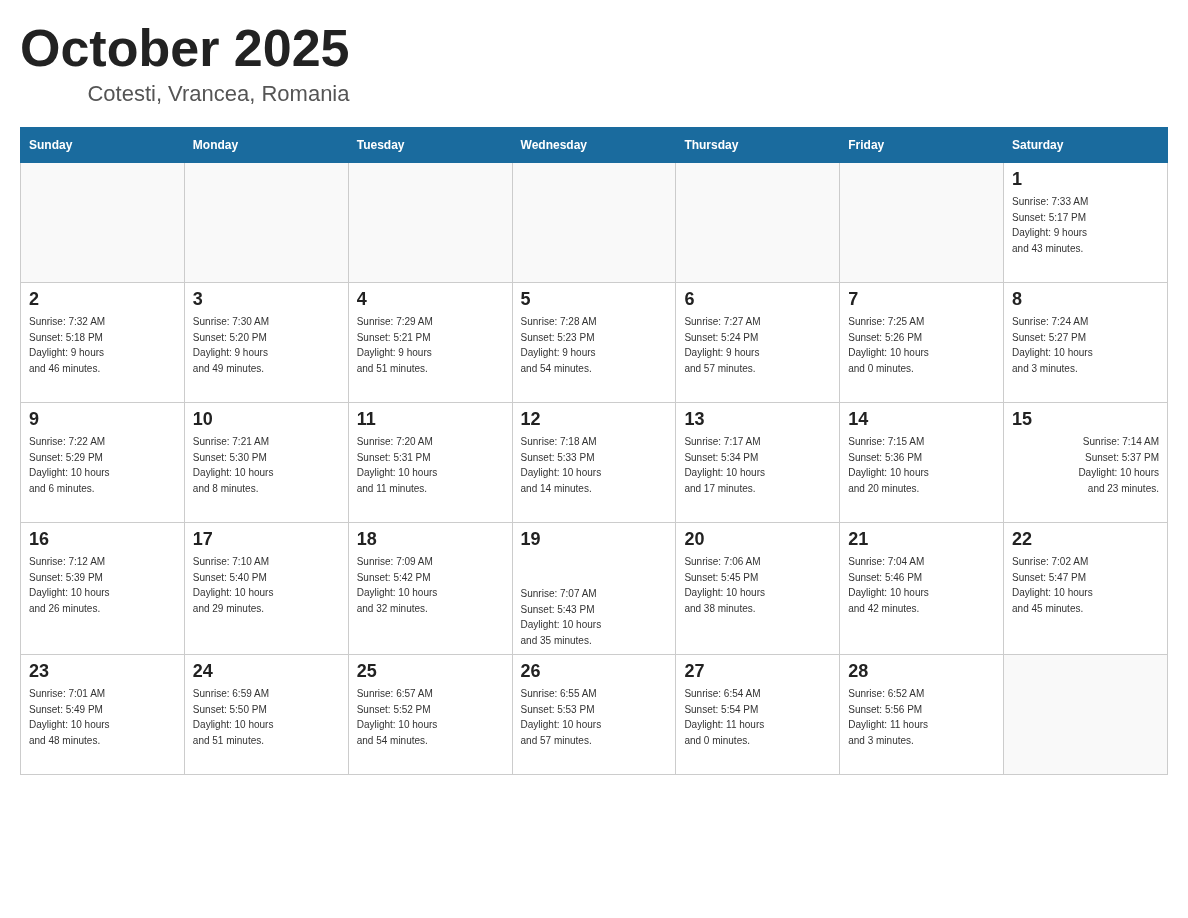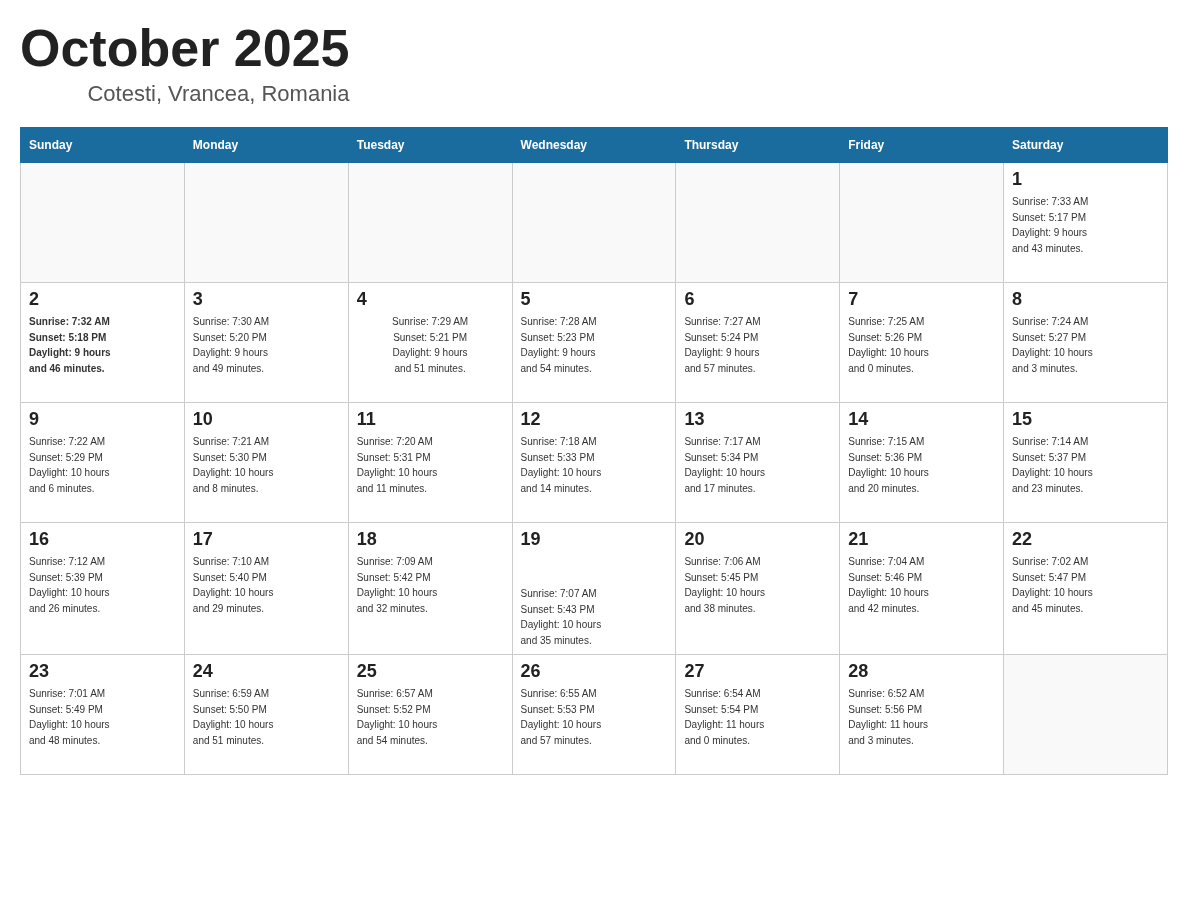--- a/index.html
+++ b/index.html
@@ -133,35 +133,35 @@
           <span class="day-number">1</span>
           <div class="day-info" style="white-space: pre-line;">Sunrise: 7:33 AM
 Sunset: 5:17 PM
 Daylight: 9 hours
 and 43 minutes.</div>
         </td>
       </tr>
       <tr class="row-divider">
         <td>
           <span class="day-number">2</span>
-          <div class="day-info" style="white-space: pre-line; font-weight: bold;">Sunrise: 7:32 AM
+          <div class="day-info" style="white-space: pre-line;">Sunrise: 7:32 AM
 Sunset: 5:18 PM
 Daylight: 9 hours
 and 46 minutes.</div>
         </td>
         <td>
           <span class="day-number">3</span>
           <div class="day-info" style="white-space: pre-line;">Sunrise: 7:30 AM
 Sunset: 5:20 PM
 Daylight: 9 hours
 and 49 minutes.</div>
         </td>
         <td>
           <span class="day-number">4</span>
-          <div class="day-info" style="white-space: pre-line; text-align: center;">Sunrise: 7:29 AM
+          <div class="day-info" style="white-space: pre-line;">Sunrise: 7:29 AM
 Sunset: 5:21 PM
 Daylight: 9 hours
 and 51 minutes.</div>
         </td>
         <td>
           <span class="day-number">5</span>
           <div class="day-info" style="white-space: pre-line;">Sunrise: 7:28 AM
 Sunset: 5:23 PM
 Daylight: 9 hours
 and 54 minutes.</div>
@@ -226,21 +226,21 @@
         </td>
         <td>
           <span class="day-number">14</span>
           <div class="day-info" style="white-space: pre-line;">Sunrise: 7:15 AM
 Sunset: 5:36 PM
 Daylight: 10 hours
 and 20 minutes.</div>
         </td>
         <td>
           <span class="day-number">15</span>
-          <div class="day-info" style="white-space: pre-line;">Sunrise: 7:14 AM
+          <div class="day-info" style="white-space: pre-line; text-align: right;">Sunrise: 7:14 AM
 Sunset: 5:37 PM
 Daylight: 10 hours
 and 23 minutes.</div>
         </td>
       </tr>
       <tr class="row-divider">
         <td>
           <span class="day-number">16</span>
           <div class="day-info" style="white-space: pre-line;">Sunrise: 7:12 AM
 Sunset: 5:39 PM

